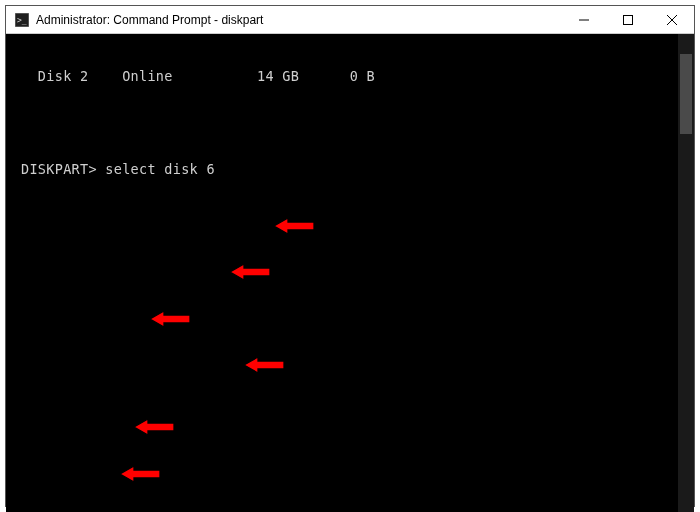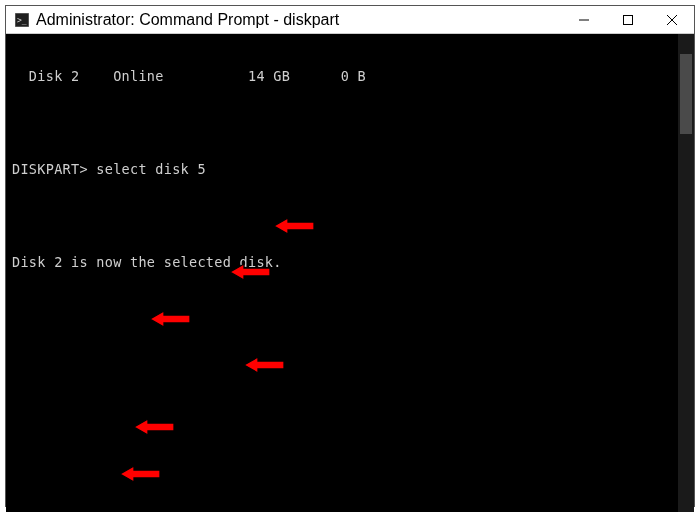--- a/index.html
+++ b/index.html
@@ -35,21 +35,21 @@
       margin-left: 8px;
       margin-right: 6px;
       display: flex;
       align-items: center;
       justify-content: center;
     }
     .titlebar-icon svg { display: block; }
     .titlebar-text {
       flex: 1;
       font-family: "Segoe UI", sans-serif;
-      font-size: 16px;
+      font-size: 12px;
       color: #000;
     }
     .titlebar-controls {
       display: flex;
       height: 100%;
     }
     .tb-btn {
       width: 44px;
       height: 100%;
       display: flex;
@@ -70,21 +70,21 @@
       flex: 1;
       padding: 4px 0 4px 6px;
       color: #cfcfcf;
       font-size: 13.5px;
       line-height: 1.15;
       letter-spacing: 0.3px;
       white-space: pre;
       overflow: hidden;
       position: relative;
     }
-    .line { position: relative; white-space: pre; }
+    .line { position: relative; white-space: pre; margin-left: 9px; }
     .blank { height: 15.5px; }
     .scrollbar {
       width: 16px;
       background: #1a1a1a;
       position: relative;
       flex-shrink: 0;
     }
     .scroll-thumb {
       position: absolute;
       left: 2px;
@@ -129,23 +129,22 @@
             <line x1="10" y1="0" x2="0" y2="10" stroke="#000" stroke-width="1"></line>
           </svg>
       </div>
     </div>
   </div>
 
   <div class="terminal-wrap">
     <div class="terminal">
       <div class="line">  Disk 2    Online          14 GB      0 B</div>
       <div class="blank"></div>
-      <div class="line"><span>DISKPART&gt;</span> <span>select disk 5</span></div>
-      <div class="blank"></div>
-      <div class="line">Disk 2 is now the selected disk.</div>
+      <div class="line"><span>DISKPART&gt;</span> <span>select disk 6</span></div>
+      <div class="blank"></div>
       <div class="blank"></div>
       <div class="blank"></div>
       <div class="blank"></div>
       
       
       
       
       
       
       

